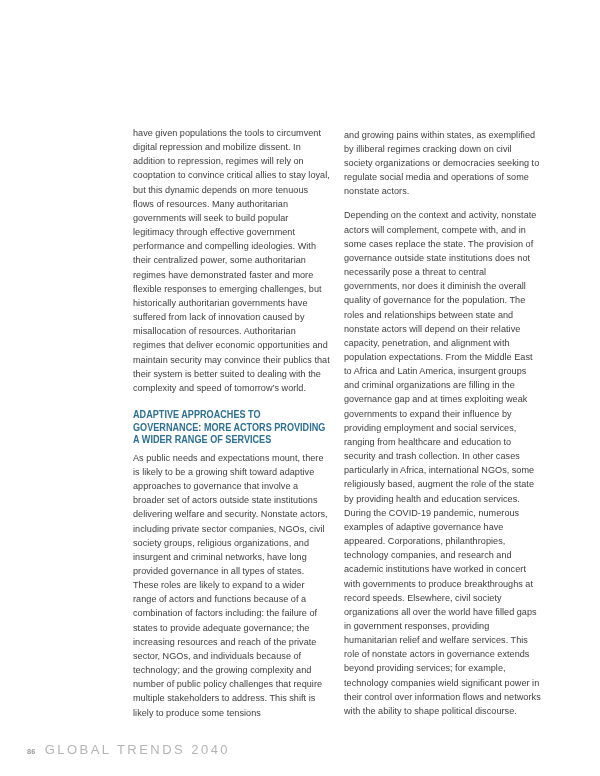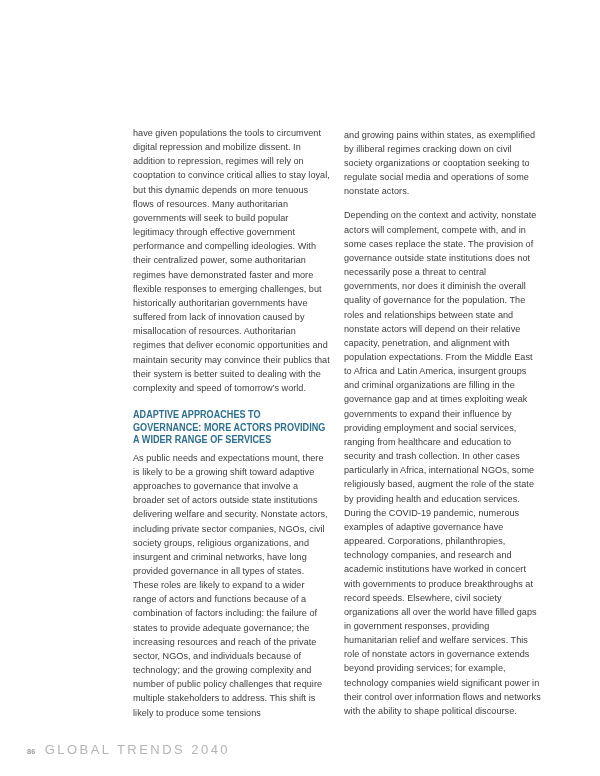--- a/index.html
+++ b/index.html
@@ -113,21 +113,21 @@
 
     <div class="col">
       <p class="body">have given populations the tools to circumvent digital repression and mobilize dissent. In addition to repression, regimes will rely on cooptation to convince critical allies to stay loyal, but this dynamic depends on more tenuous flows of resources. Many authoritarian governments will seek to build popular legitimacy through effective government performance and compelling ideologies. With their centralized power, some authoritarian regimes have demonstrated faster and more flexible responses to emerging challenges, but historically authoritarian governments have suffered from lack of innovation caused by misallocation of resources. Authoritarian regimes that deliver economic opportunities and maintain security may convince their publics that their system is better suited to dealing with the complexity and speed of tomorrow’s world.</p>
 
       <h2 class="section-head">ADAPTIVE APPROACHES TO GOVERNANCE: MORE ACTORS PROVIDING A WIDER RANGE OF SERVICES</h2>
 
       <p class="body">As public needs and expectations mount, there is likely to be a growing shift toward adaptive approaches to governance that involve a broader set of actors outside state institutions delivering welfare and security. Nonstate actors, including private sector companies, NGOs, civil society groups, religious organizations, and insurgent and criminal networks, have long provided governance in all types of states. These roles are likely to expand to a wider range of actors and functions because of a combination of factors including: the failure of states to provide adequate governance; the increasing resources and reach of the private sector, NGOs, and individuals because of technology; and the growing complexity and number of public policy challenges that require multiple stakeholders to address. This shift is likely to produce some tensions</p>
     </div>
 
     <div class="col">
-      <p class="body">and growing pains within states, as exemplified by illiberal regimes cracking down on civil society organizations or cooptation seeking to regulate social media and operations of some nonstate actors.</p>
+      <p class="body">and growing pains within states, as exemplified by illiberal regimes cracking down on civil society organizations or democracies seeking to regulate social media and operations of some nonstate actors.</p>
 
       <p class="body">Depending on the context and activity, nonstate actors will complement, compete with, and in some cases replace the state. The provision of governance outside state institutions does not necessarily pose a threat to central governments, nor does it diminish the overall quality of governance for the population. The roles and relationships between state and nonstate actors will depend on their relative capacity, penetration, and alignment with population expectations. From the Middle East to Africa and Latin America, insurgent groups and criminal organizations are filling in the governance gap and at times exploiting weak governments to expand their influence by providing employment and social services, ranging from healthcare and education to security and trash collection. In other cases particularly in Africa, international NGOs, some religiously based, augment the role of the state by providing health and education services. During the COVID-19 pandemic, numerous examples of adaptive governance have appeared. Corporations, philanthropies, technology companies, and research and academic institutions have worked in concert with governments to produce breakthroughs at record speeds. Elsewhere, civil society organizations all over the world have filled gaps in government responses, providing humanitarian relief and welfare services. This role of nonstate actors in governance extends beyond providing services; for example, technology companies wield significant power in their control over information flows and networks with the ability to shape political discourse.</p>
     </div>
 
   </div>
 
   <div class="footer">
     <span class="page-number">86</span>
     <span class="doc-title">GLOBAL TRENDS 2040</span>
   </div>

